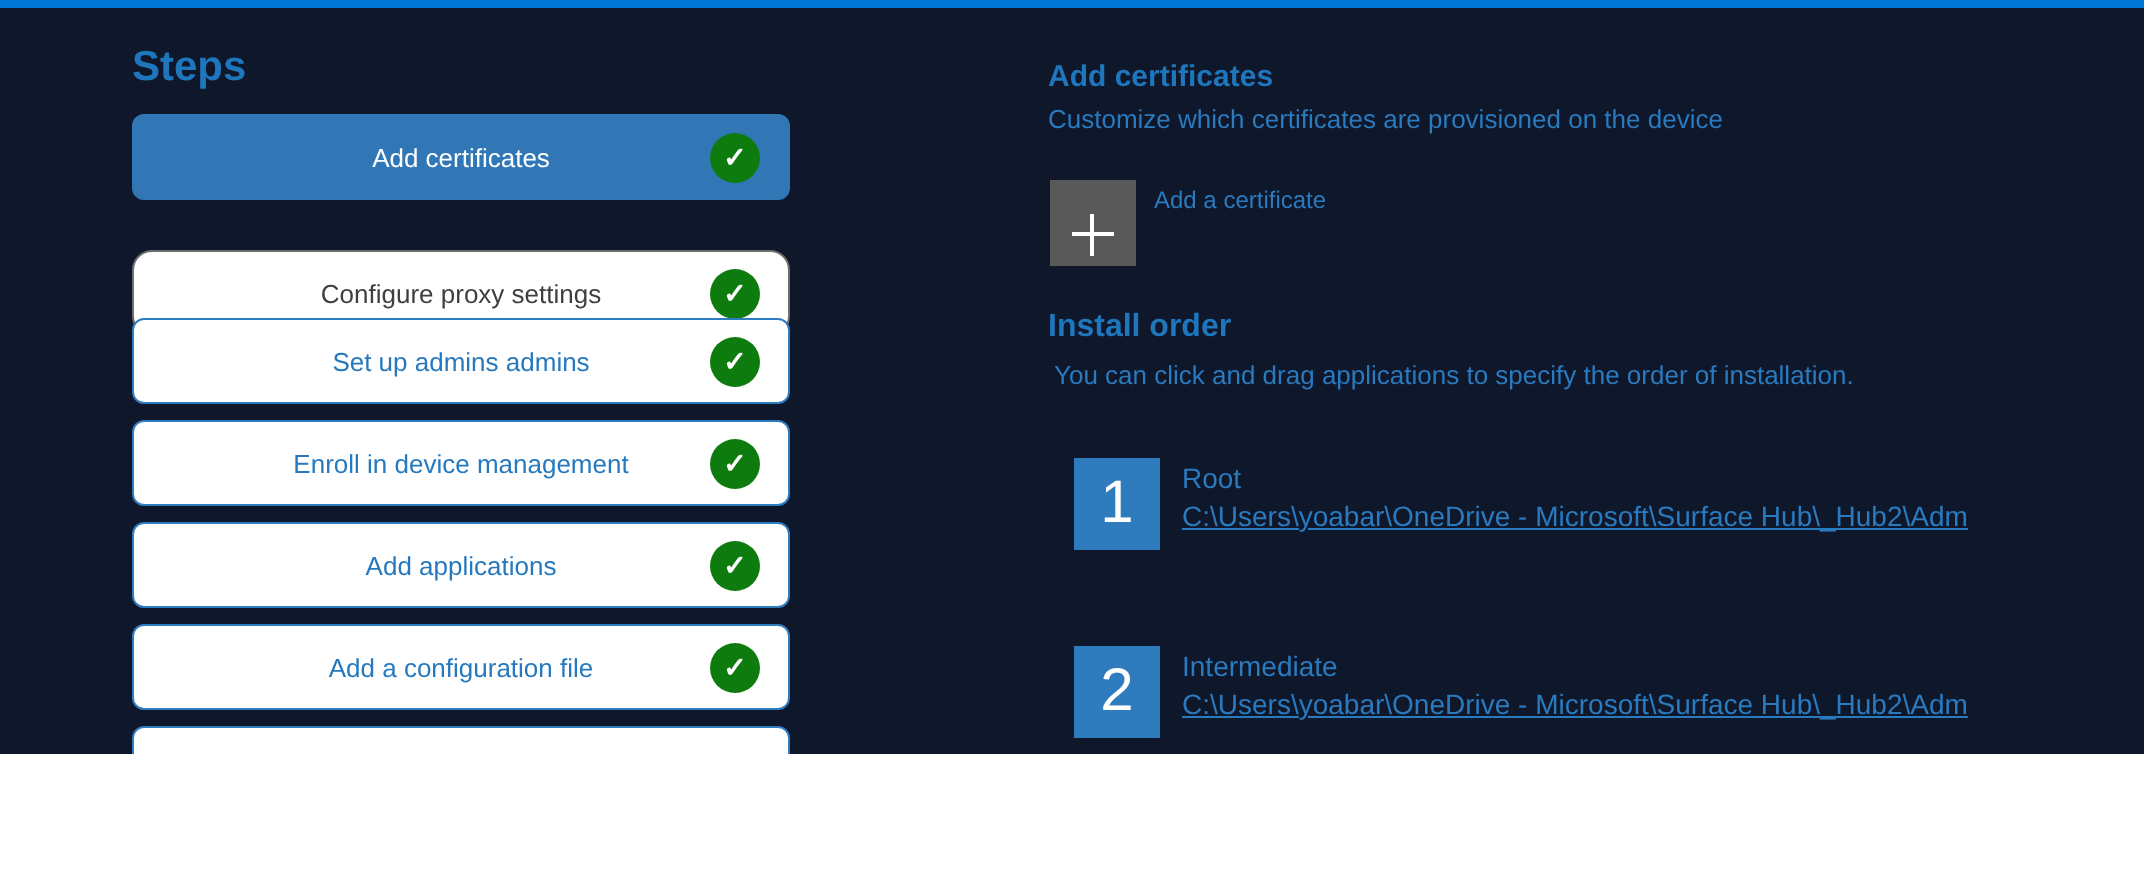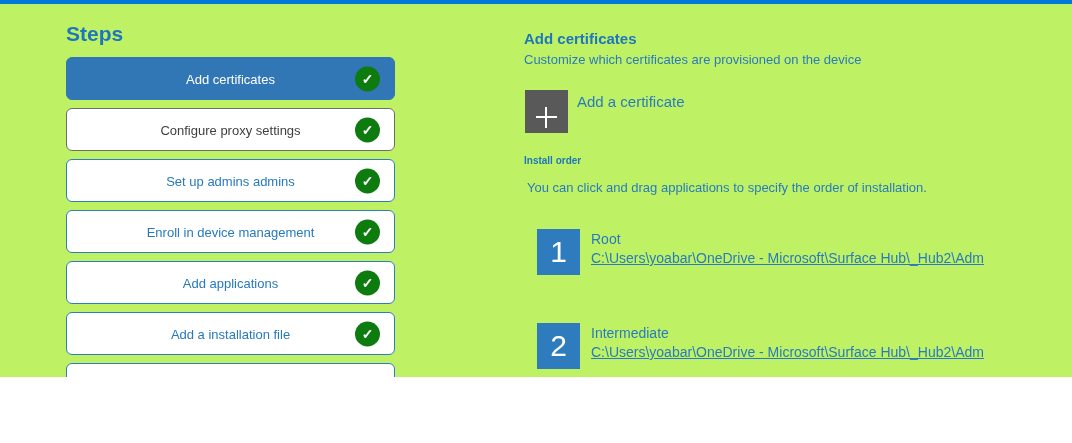--- a/index.html
+++ b/index.html
@@ -1,20 +1,20 @@
 <!DOCTYPE html>
 <html><head>
 <meta charset="utf-8">
 <style>
   html, body { margin: 0; padding: 0; background: #ffffff; }
   .screen {
     position: relative;
     width: 1072px;
     height: 377px;
-    background: #bef264;
+    background: #0f172a;
     font-family: "Liberation Sans", sans-serif;
     overflow: hidden;
   }
   .topbar {
     position: absolute; top: 0; left: 0; right: 0;
     height: 4px; background: #0078D7;
   }
   
   .steps-title {
     position: absolute; left: 66px; top: 22px;
@@ -27,21 +27,21 @@
     background: #ffffff; color: #2679BE;
     font-size: 13px; cursor: pointer;
   }
   .step .step-label {
     position: absolute; left: 36px; right: 36px; top: 50%;
     transform: translateY(-50%);
     text-align: center; white-space: nowrap;
   }
   .step.active { background: #3177B5; border-color: #3177B5; color: #ffffff; }
   .step.muted  { border-color: #6E6E6E; color: #3F3F3F; }
-  .p0 { top: 57px; }  .p1 { top: 108px; } .p2 { top: 159px; }
+  .p0 { top: 57px; }  .p1 { top: 125px; border-radius: 10px; } .p2 { top: 159px; }
   .p3 { top: 210px; } .p4 { top: 261px; } .p5 { top: 312px; }
   .p6 { top: 363px; }
   .check {
     position: absolute; right: 14px; top: 50%; transform: translateY(-50%);
     width: 25px; height: 25px; border-radius: 50%;
     background: #0E7B0E;
   }
   .check::before {
     content: "\2713";
     display: flex; align-items: center; justify-content: center;
@@ -69,25 +69,25 @@
   .plus::before {
     content: ""; position: absolute; left: 0; top: 9px;
     width: 21px; height: 2px; background: #ffffff;
   }
   .plus::after {
     content: ""; position: absolute; left: 9px; top: 0;
     width: 2px; height: 21px; background: #ffffff;
   }
   .add-label {
     position: absolute; left: 577px; top: 93px;
-    font-size: 15px; color: #2A7ABF; cursor: pointer;
+    font-size: 12px; color: #2A7ABF; cursor: pointer;
   }
   .install-title {
     position: absolute; left: 524px; top: 155px; margin: 0;
-    font-size: 10px; font-weight: bold; color: #1E76BD;
+    font-size: 16px; font-weight: bold; color: #1E76BD;
   }
   .install-hint {
     position: absolute; left: 524px; top: 177px; margin: 3px;
     font-size: 13px; color: #2A7ABF; white-space: nowrap;
   }
   .cert-item {
     position: absolute; left: 537px;
     display: flex; align-items: flex-start; cursor: grab;
   }
   .cert-item.i0 { top: 229px; }
@@ -126,21 +126,21 @@
   </div>
   <div class="step p4">
     <span class="step-label">Add applications</span>
     <span class="check"></span>
   </div>
   <div class="step p3">
     <span class="step-label">Enroll in device management</span>
     <span class="check"></span>
   </div>
   <div class="step p5">
-    <span class="step-label">Add a installation file</span>
+    <span class="step-label">Add a configuration file</span>
     <span class="check"></span>
   </div>
   <div class="step p6">
     <span class="step-label">Users</span>
   </div>
 
   <h3 class="page-title">Add certificates</h3>
   <p class="page-subtitle">Customize which certificates are provisioned on the device</p>
 
   <button class="add-btn">

